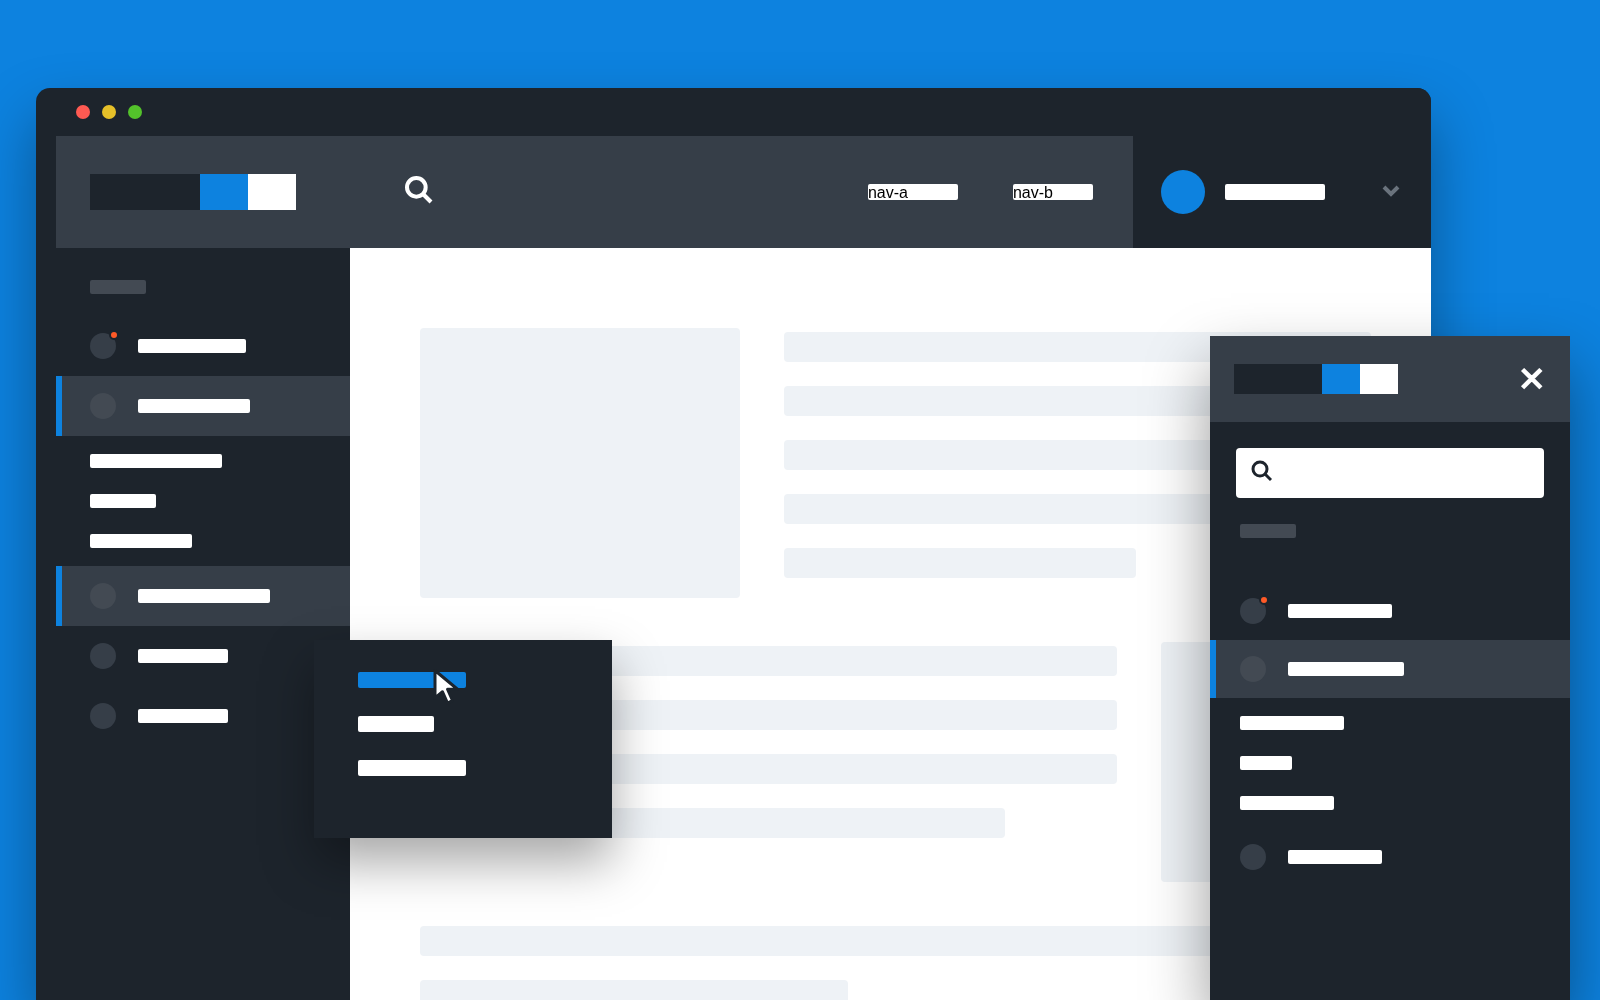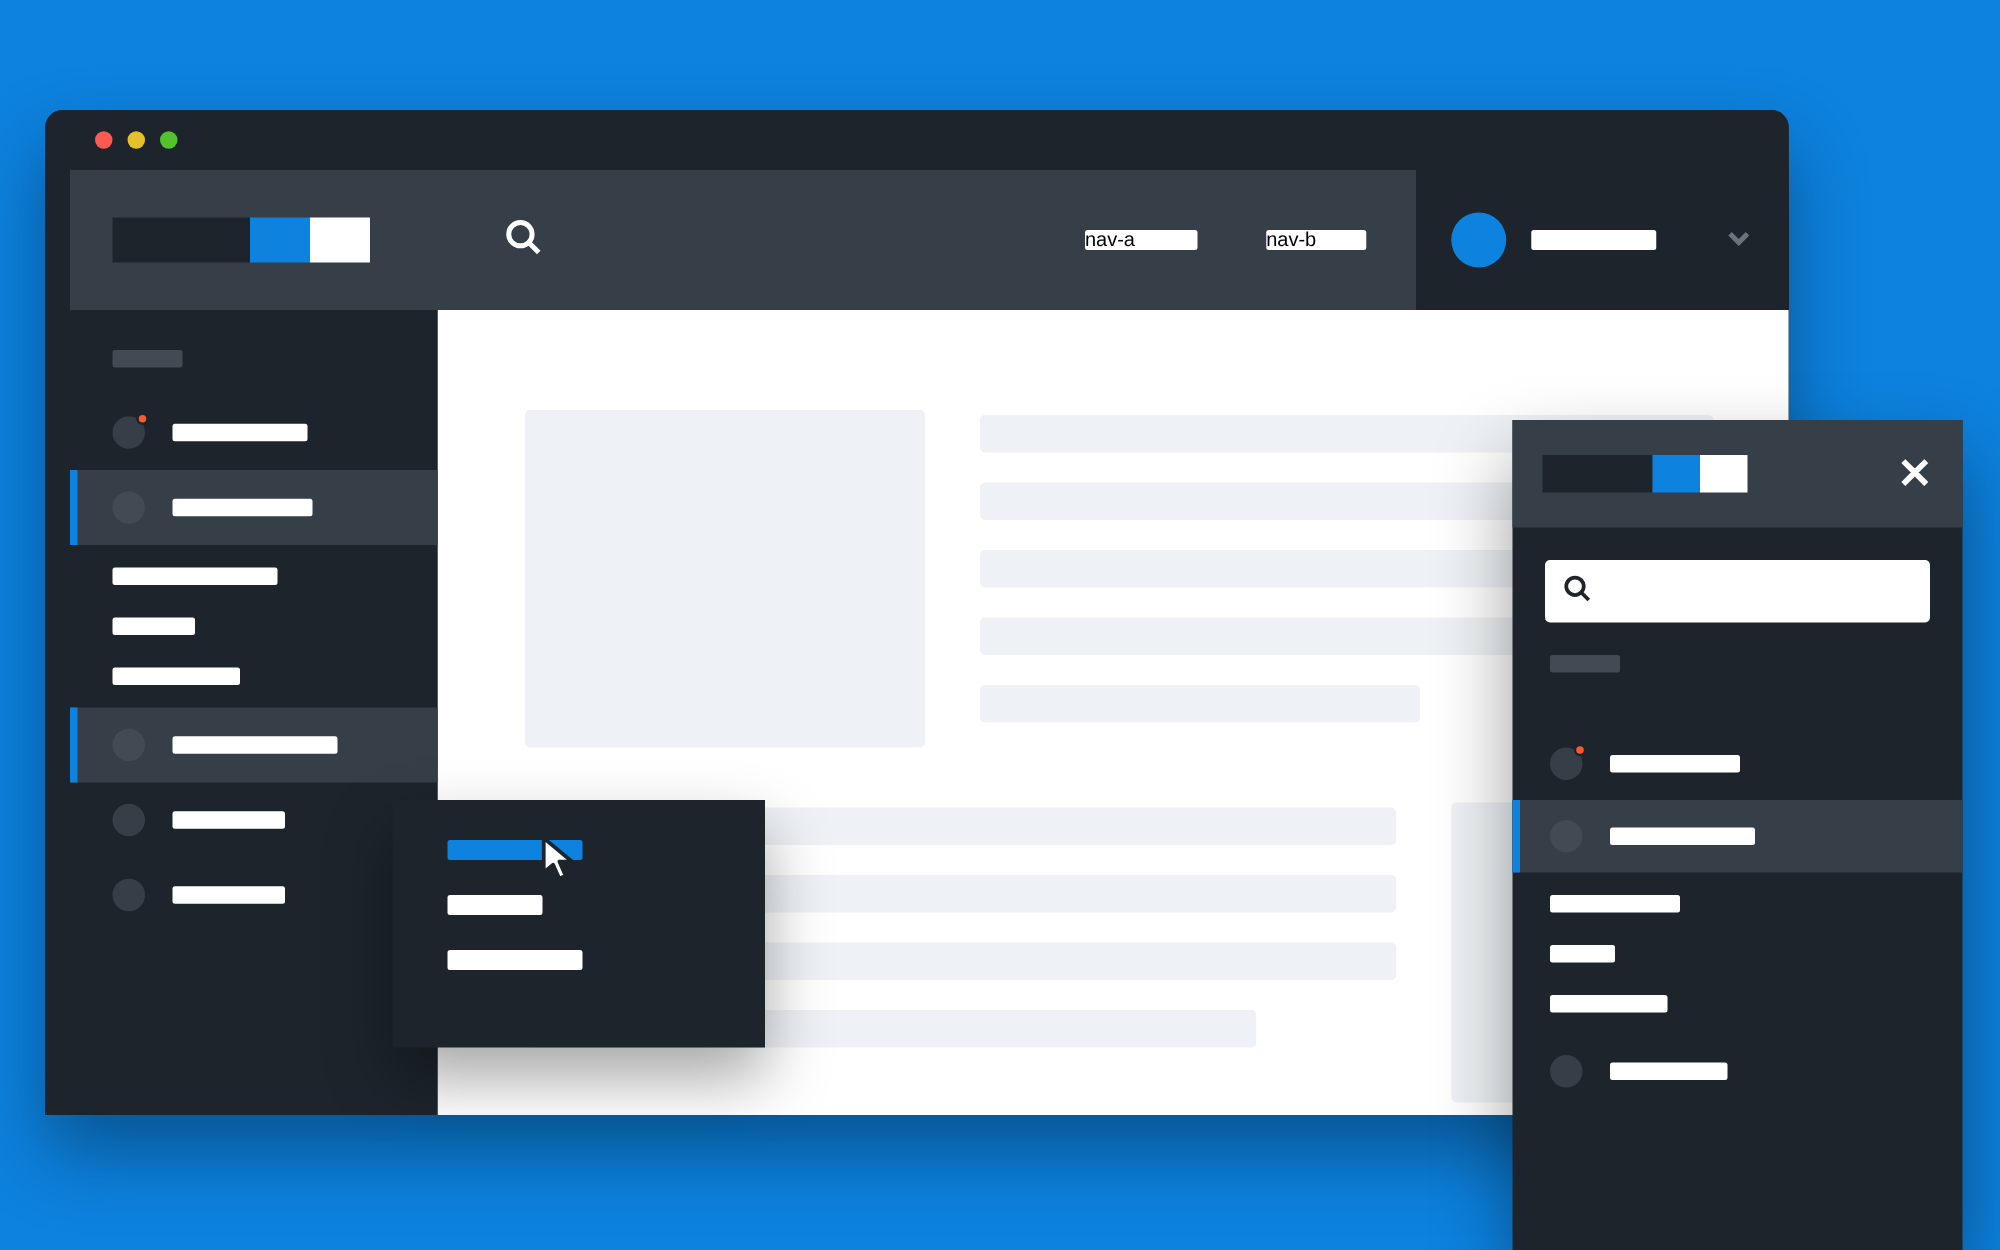--- a/index.html
+++ b/index.html
@@ -3,21 +3,21 @@
 <meta charset="utf-8">
 <style>
   * { box-sizing: border-box; margin: 0; padding: 0; }
   html, body { width: 1600px; height: 1000px; overflow: hidden; font-family: -apple-system, Helvetica, Arial, sans-serif; }
   body { background: #0d82df; position: relative; }
 
   
   .window {
     position: absolute;
     left: 36px; top: 88px;
-    width: 1395px; height: 804px; 
+    width: 1395px; height: 912px; 
     background: #1d242c;
     border-radius: 14px 14px 0 0;
     box-shadow: 0 30px 60px rgba(0,0,0,0.35);
     overflow: hidden;
     padding-left: 20px;
   }
   .titlebar {
     height: 48px;
     background: #1d242c;
     display: flex; align-items: center; padding-left: 20px; gap: 12px;

